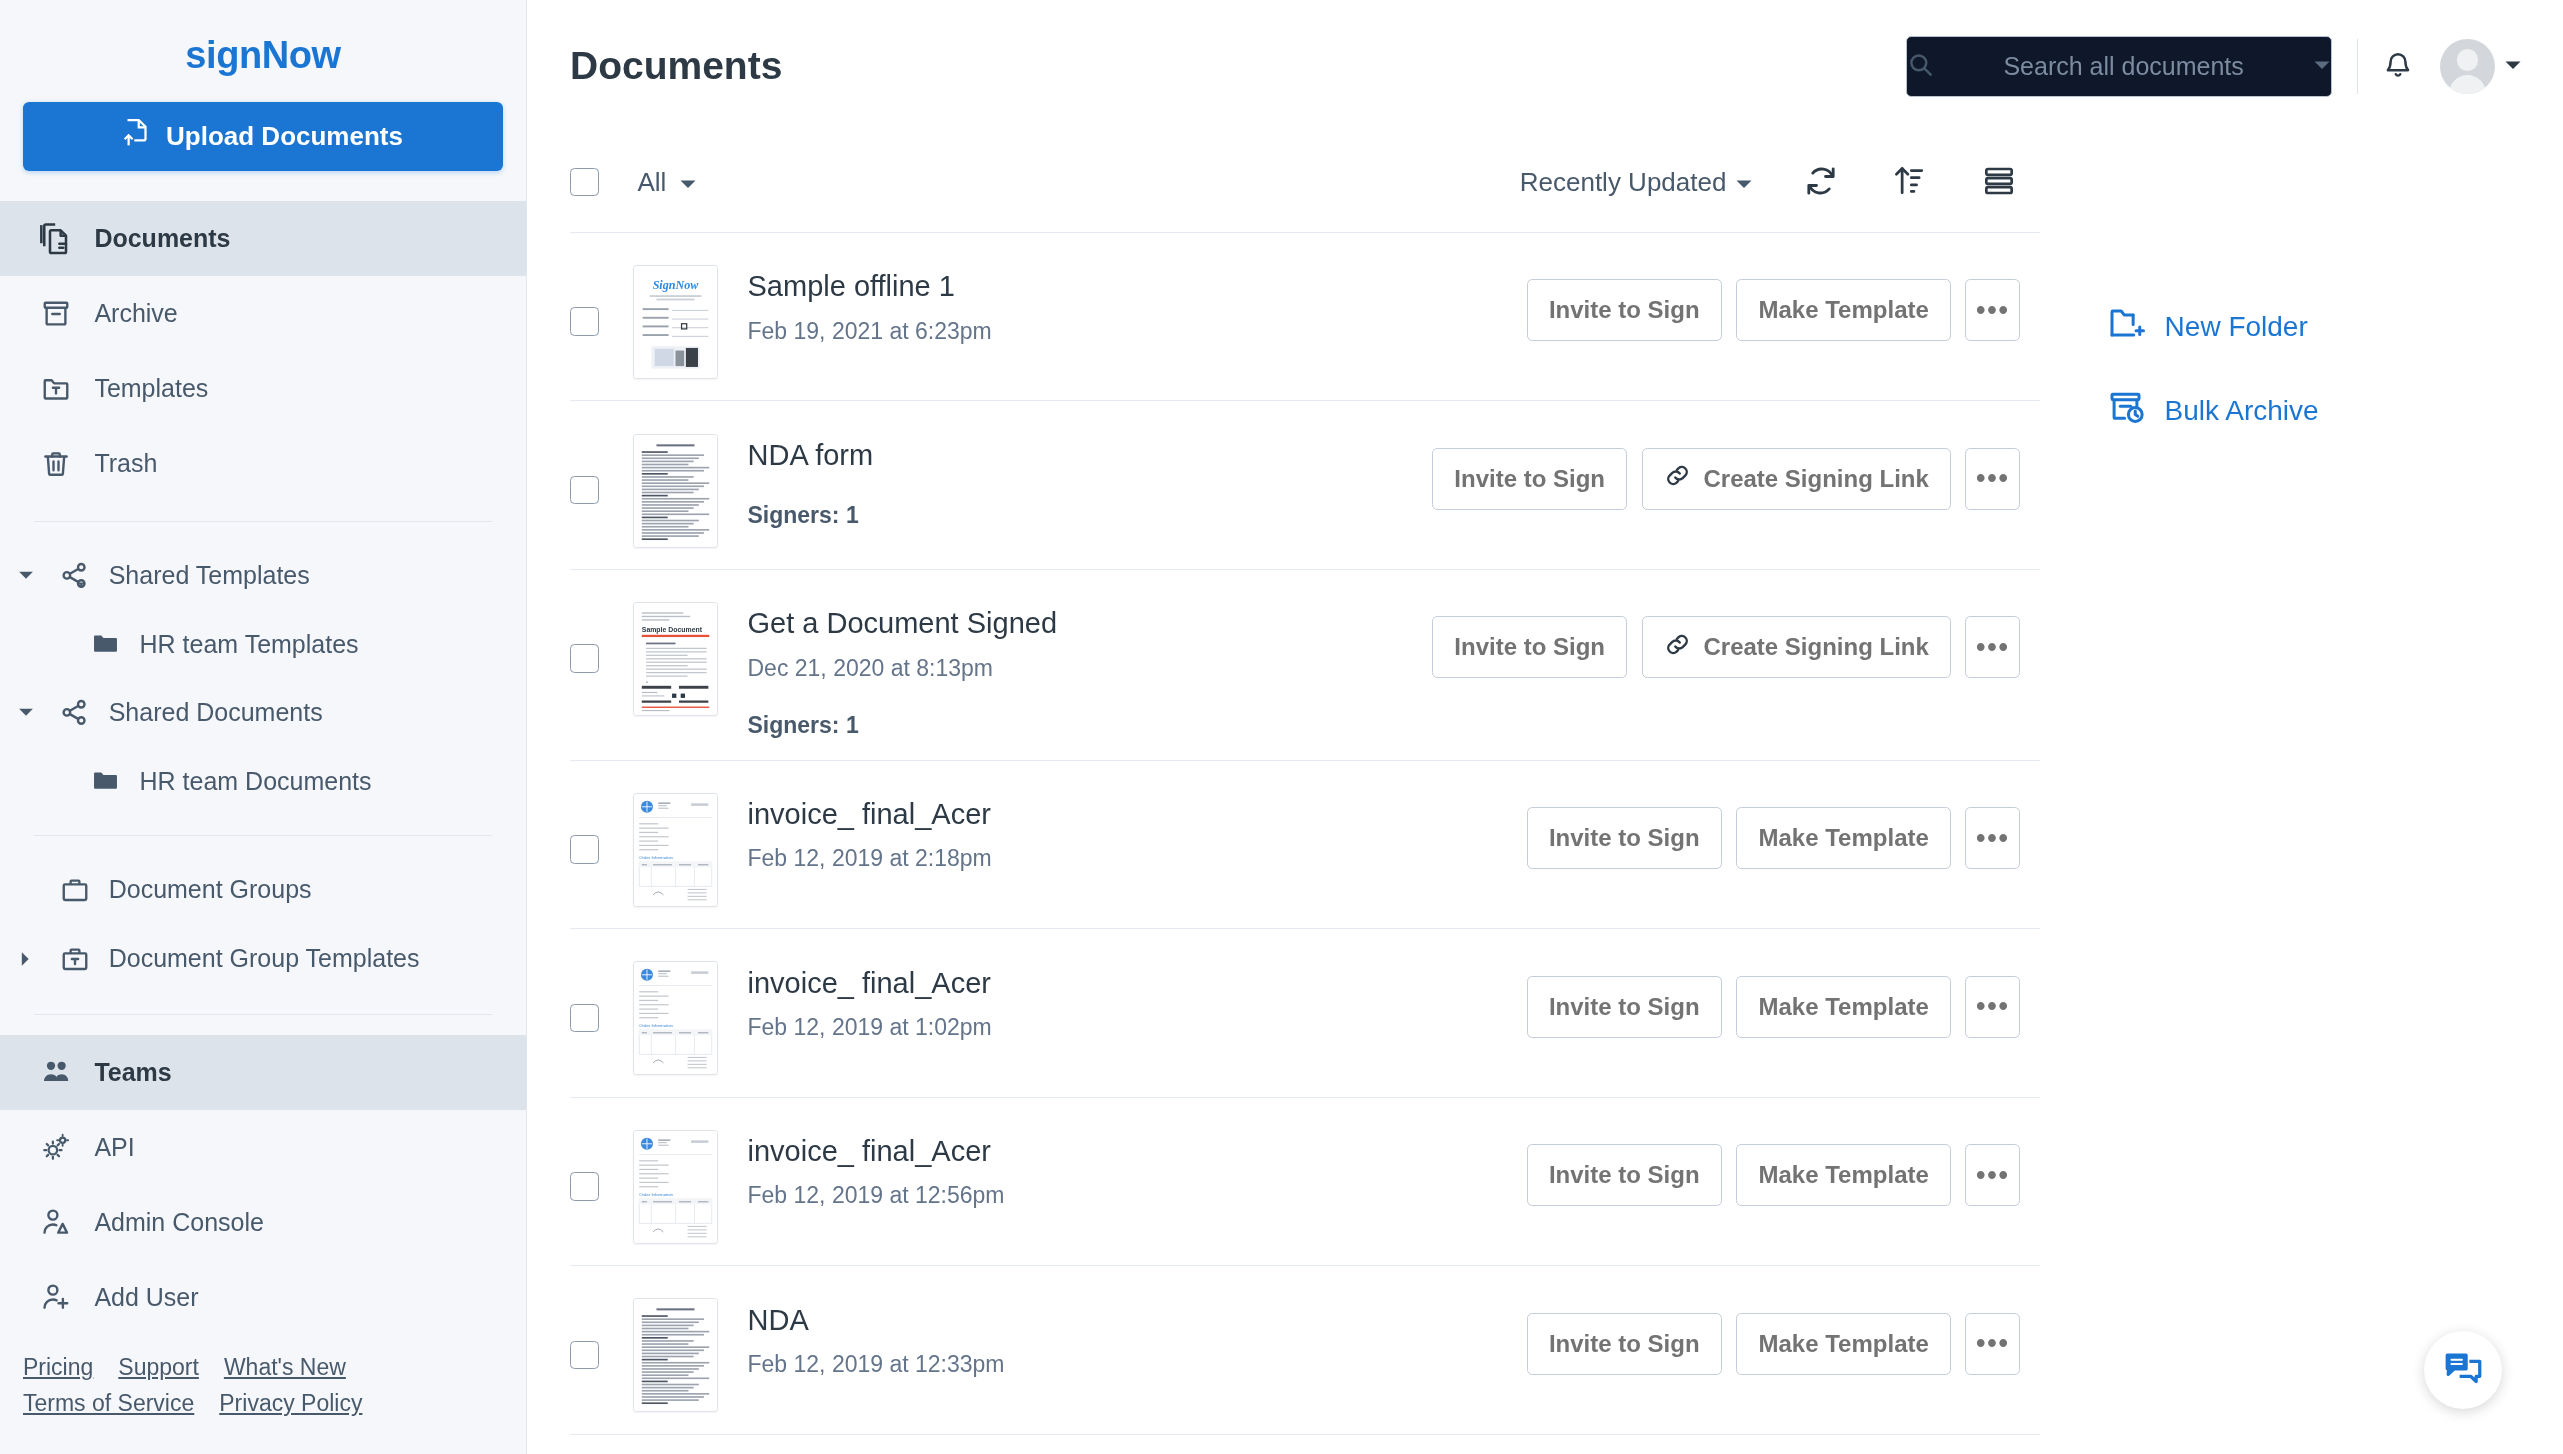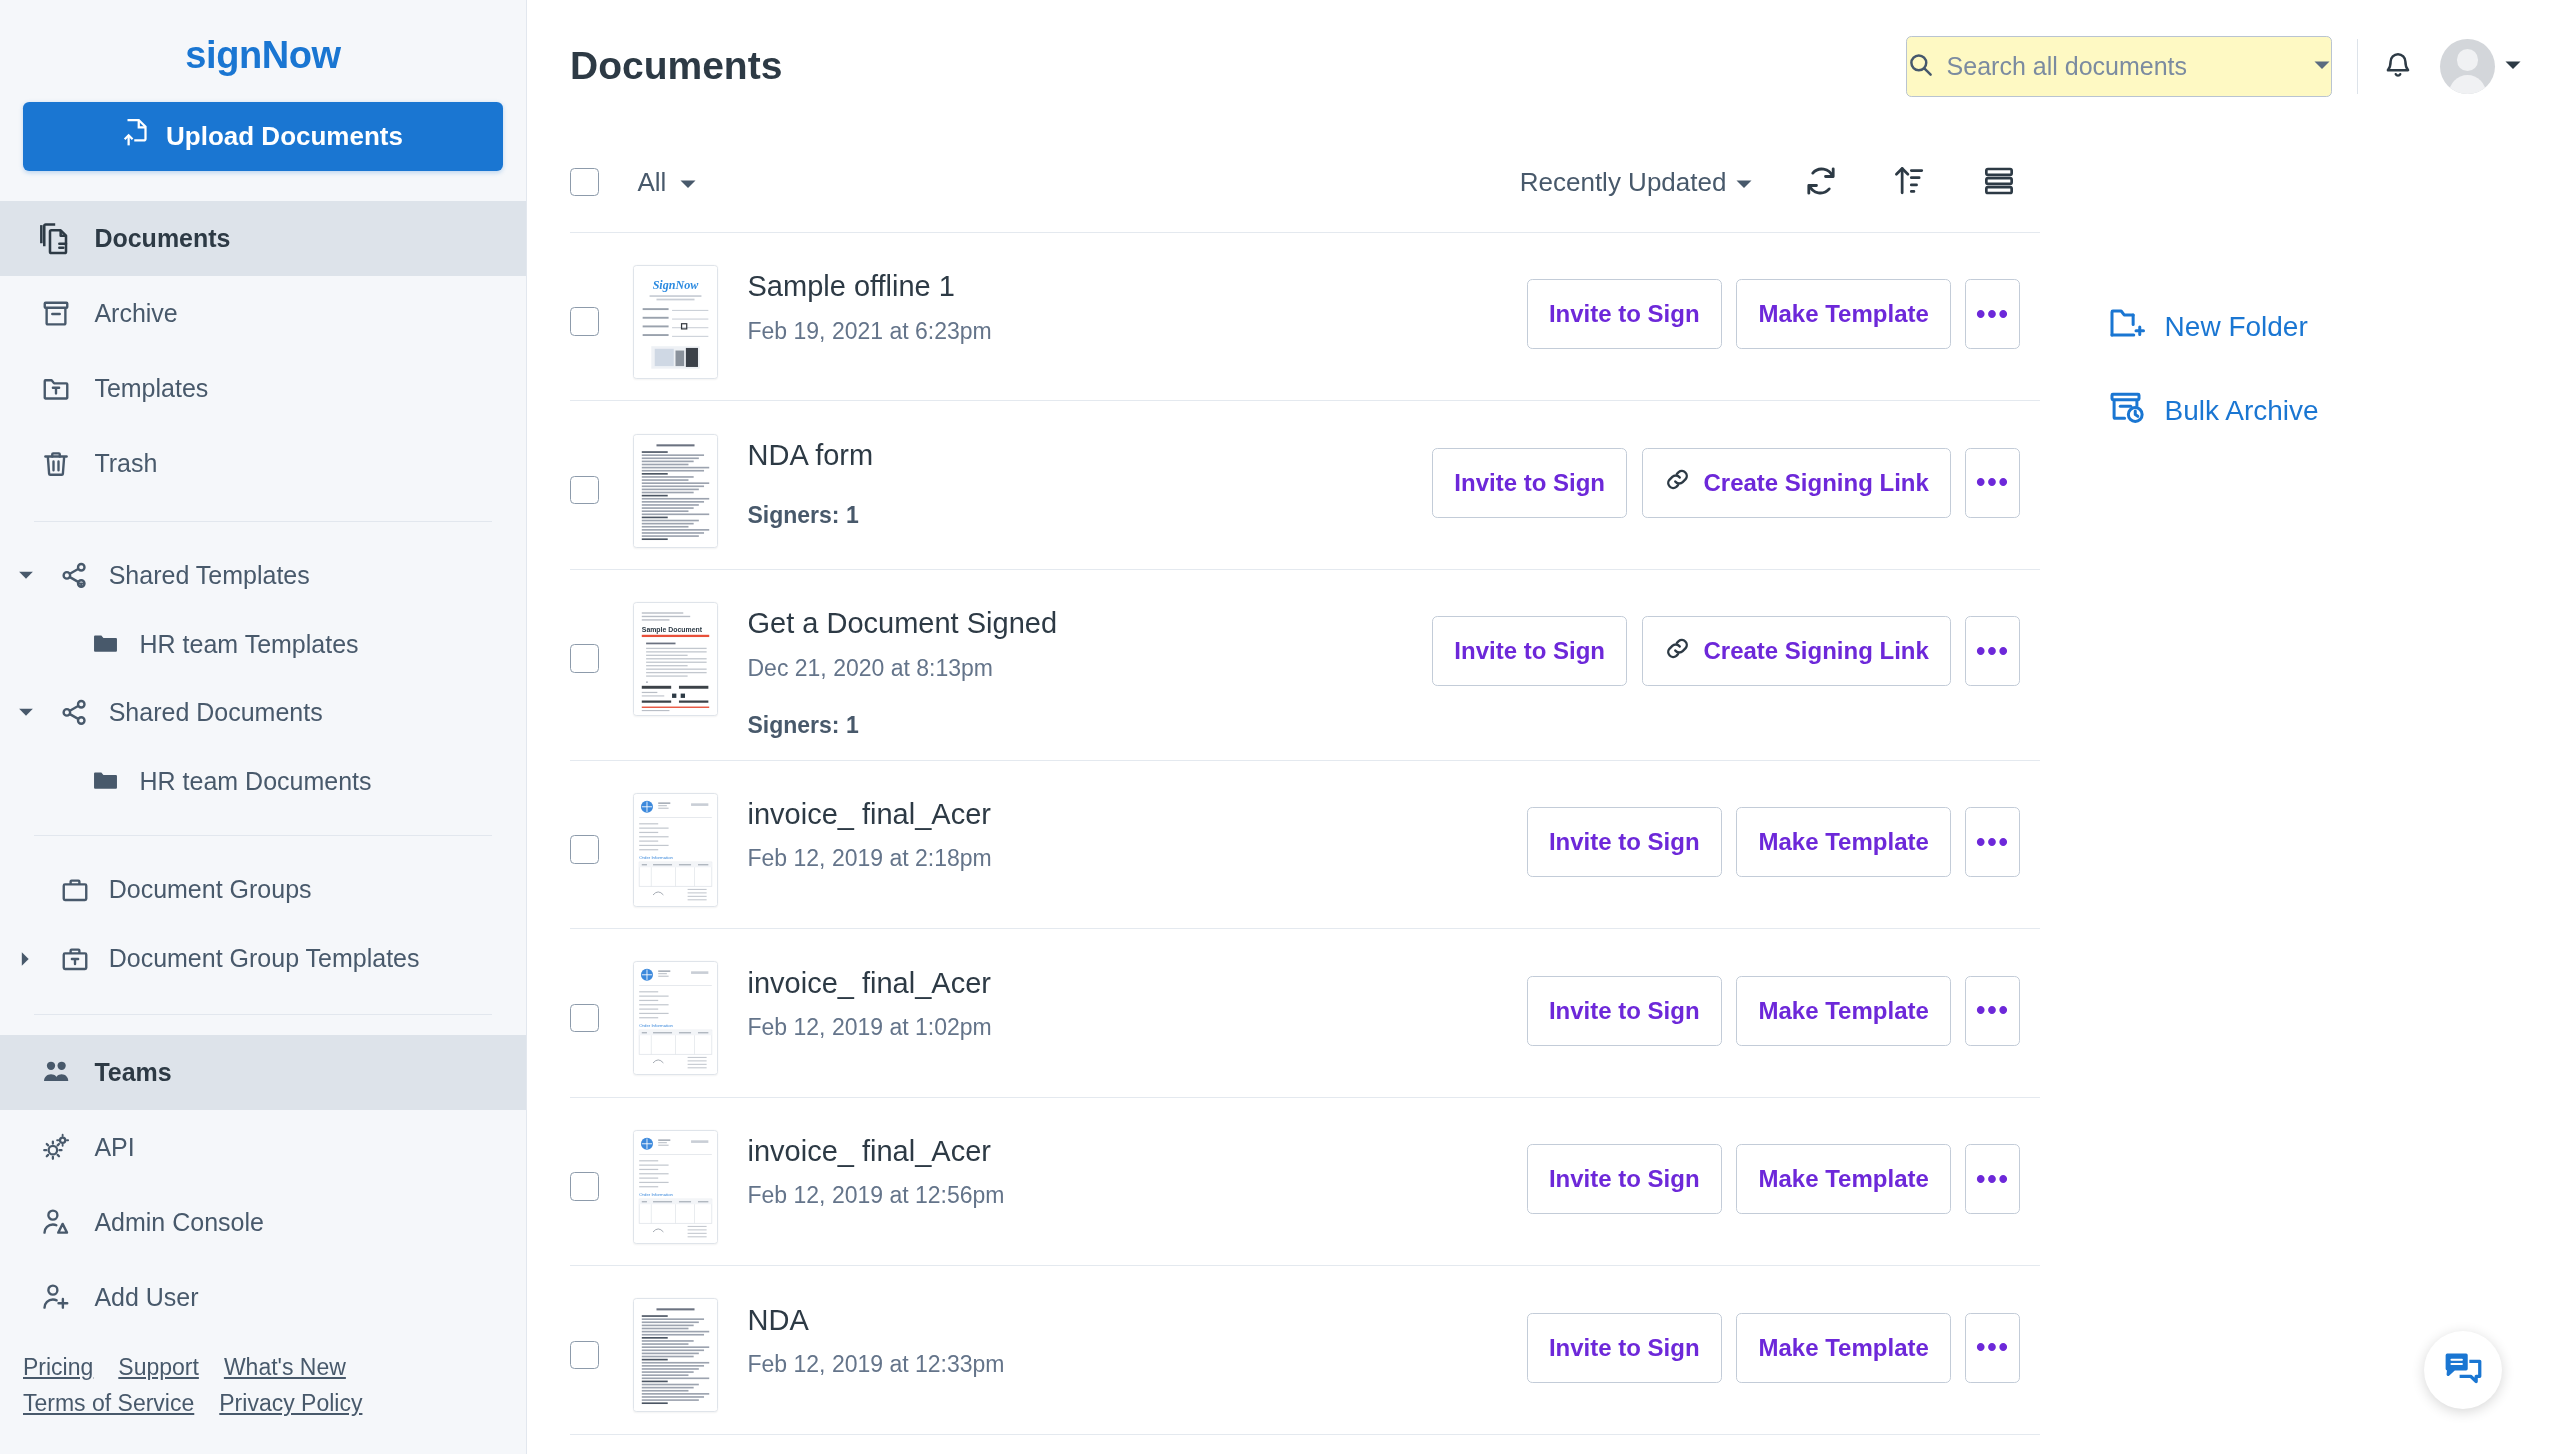--- a/index.html
+++ b/index.html
@@ -104,21 +104,22 @@
     padding: 0 41px 0 43px;
     flex: 0 0 132px;
   }
   .page-title { font-size: 39px; color: #2d3a45; font-weight: 600; }
   .topbar-right { margin-left: auto; display: flex; align-items: center; gap: 0; }
   .search-box {
     width: 426px; height: 61px;
     border: 0.9px solid #b9c4d1; border-radius: 5.3px;
     display: flex; align-items: center; gap: 12.5px;
     padding: 0 0;
-    background: #fef9c3;
+    background: #0f172a;
+    text-align: center;
   }
   .search-box .ph { color: #7b8ba0; font-size: 25px; flex: 1 1 auto; }
   .sep-v { width: 0.9px; height: 55px; background: #dde3ea; margin: 0 25px; }
   .bell-btn { cursor: pointer; display: flex; align-items: center; }
   .avatar-wrap { display: flex; align-items: center; gap: 9px; margin-left: 27px; cursor: pointer; }
   .avatar {
     width: 55px; height: 55px; border-radius: 50%;
     background: #d3d6da; overflow: hidden; position: relative;
   }
   .avatar .head { position:absolute; width: 21.4px; height: 21.4px; border-radius: 50%; background: #f0f1f3; left: 17px; top: 10.7px; }
@@ -170,23 +171,23 @@
     flex: 0 0 85px; overflow: hidden; position: relative;
     box-shadow: 0 0.9px 1.8px rgba(0,0,0,0.05);
   }
   .thumb svg { display: block; width: 100%; height: 100%; }
   .meta { margin-left: 30px; padding-top: 16px; flex: 1 1 auto; min-width: 0; }
   .doc-name { font-size: 29px; color: #2d3a45; margin-bottom: 14.2px; cursor: pointer; }
   .doc-date { font-size: 23px; color: #64748a; }
   .doc-signers { font-size: 23px; color: #48596b; margin-top: 30px; font-weight: 600; }
   .actions { display: flex; align-items: flex-start; gap: 14.2px; padding-top: 25px; flex: 0 0 auto; }
   .abtn {
-    height: 70px; min-width: 107px;
+    height: 62px; min-width: 107px;
     border: 0.9px solid #c3ccd8; border-radius: 5.3px;
-    background: #fff; color: #6d28d9;
+    background: #fff; color: #737373;
     font-size: 24px; font-weight: 600;
     padding: 0 21.4px; cursor: pointer;
     display: flex; align-items: center; justify-content: center; gap: 12.5px;
     font-family: "Liberation Sans", sans-serif;
     white-space: nowrap;
   }
   .abtn.icon-only { min-width: 0; width: 55px; padding: 0; }
   .dots { letter-spacing: 1.8px; font-size: 27px; line-height: 1; }
 
   

